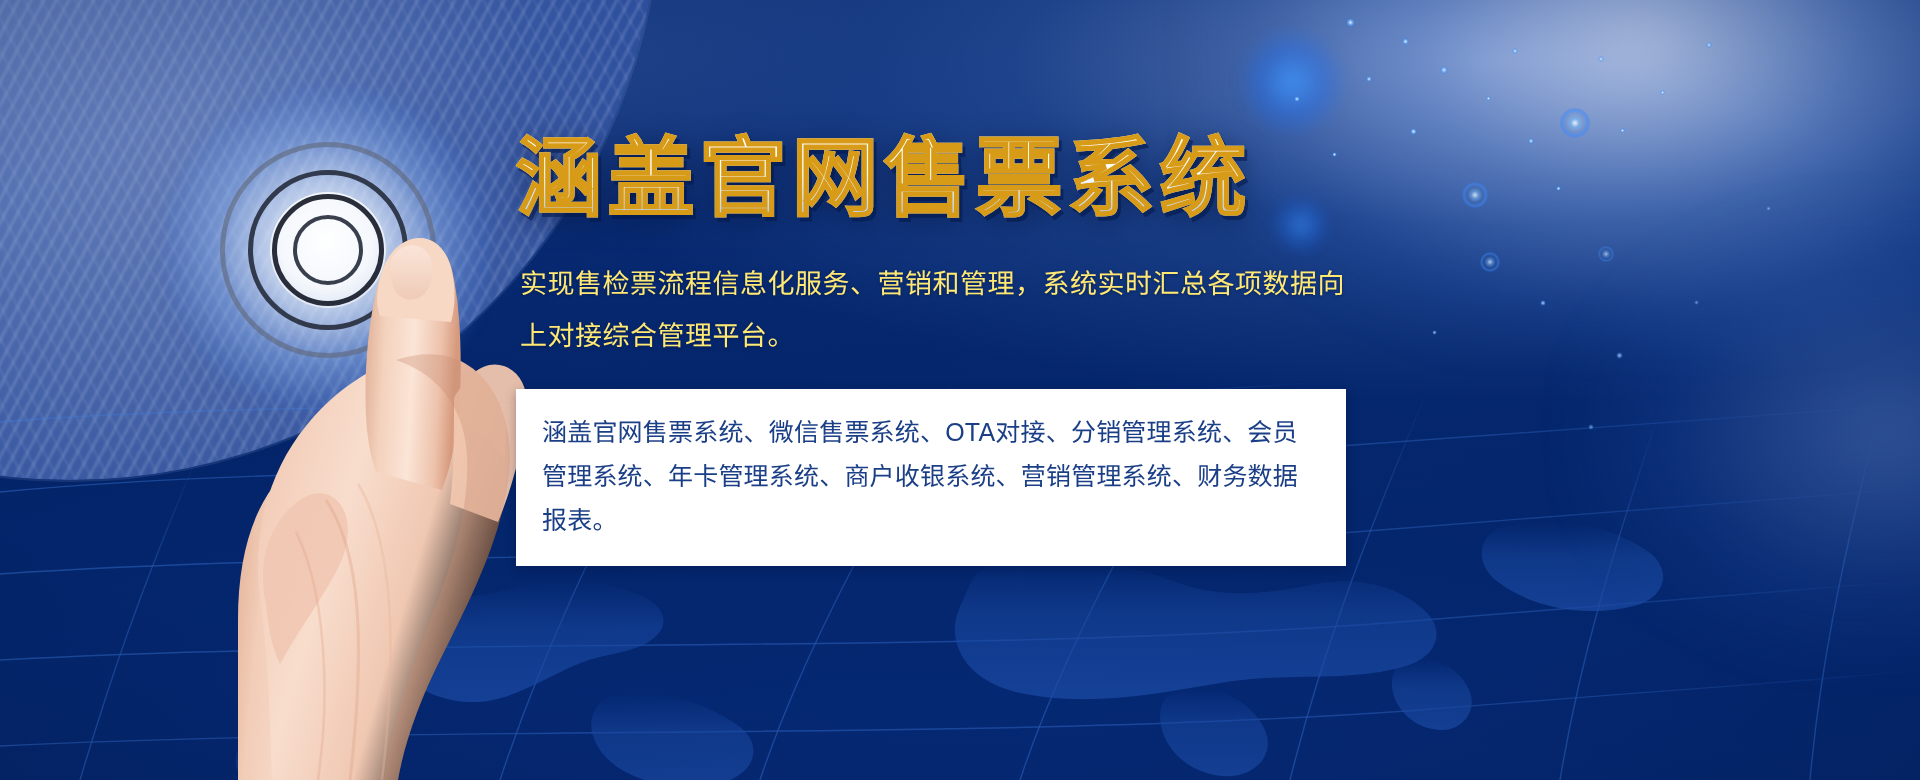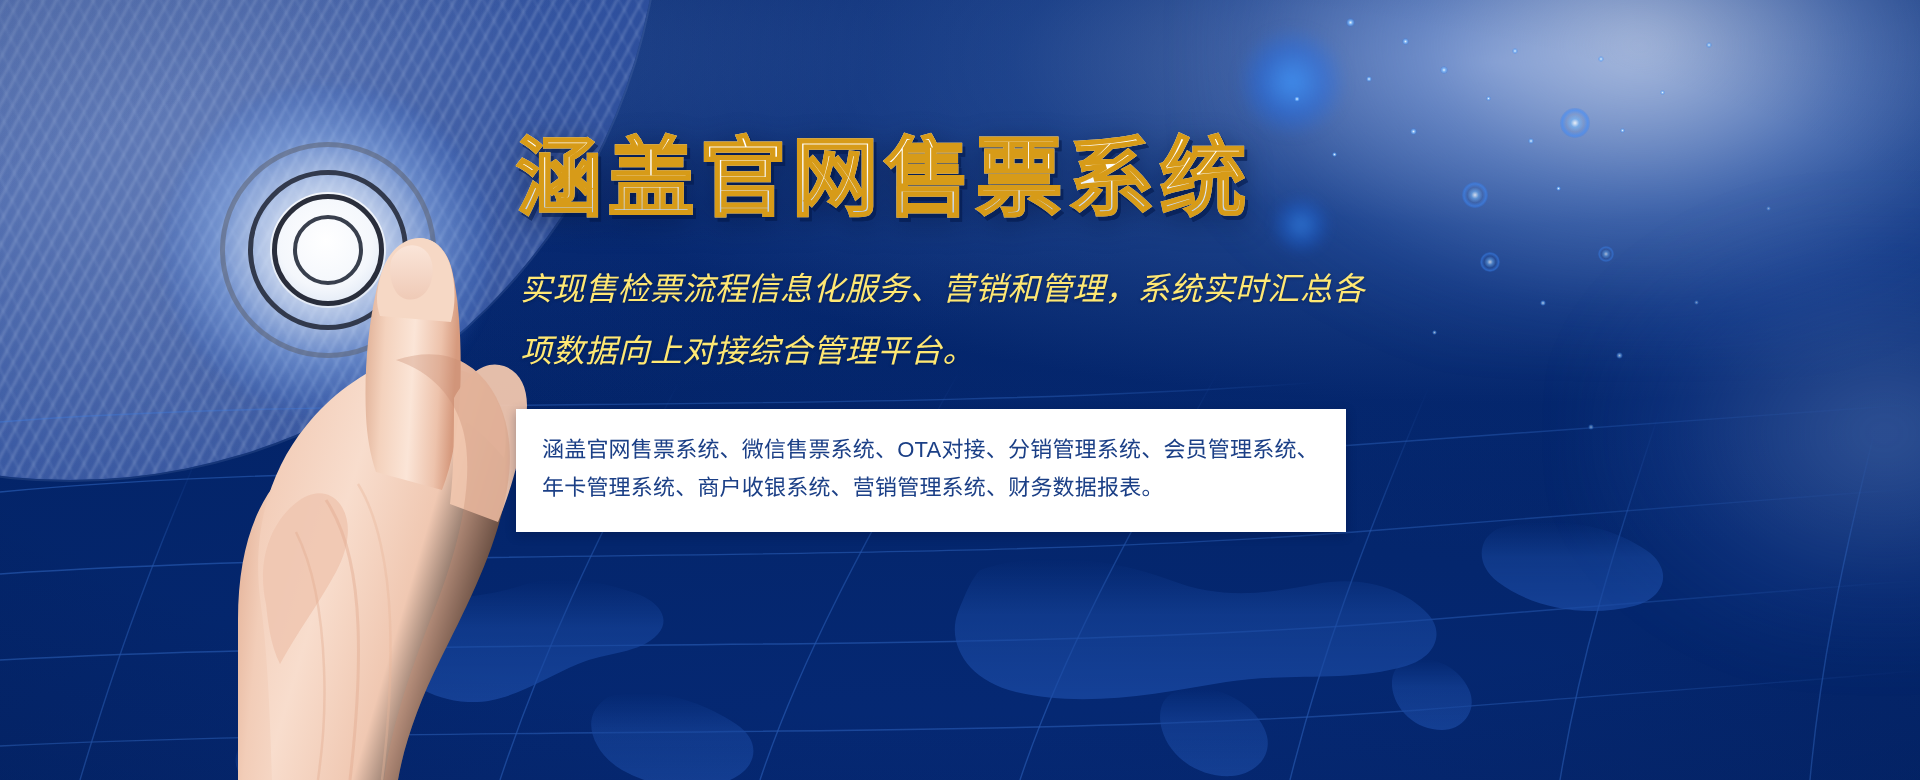--- a/index.html
+++ b/index.html
@@ -141,39 +141,38 @@
     color:transparent;
     -webkit-text-stroke:2.5px #d79b18;
     paint-order:stroke fill;
     filter:drop-shadow(3px 4px 0 rgba(2,24,72,.55)) drop-shadow(0 6px 14px rgba(2,18,60,.45));
   }
 
   .subtitle{
     margin:30px 0 0 4px;
     width:852px;
     font-family:"DejaVu Serif","Liberation Serif",serif;
-    font-size:32px;
+    font-size:27px;
     line-height:1.95;
     letter-spacing:.5px;
     color:#ffe873;
     text-shadow:0 1px 3px rgba(2,20,62,.55);
-    font-style:italic;
   }
 
   .infobox{
     margin:26px 0 0 0;
     width:830px;
     background:#ffffff;
     padding:22px 26px 24px 26px;
     box-shadow:0 3px 10px rgba(0,12,45,.30);
   }
   .infobox p{
     margin:0;
     font-family:"Liberation Sans","DejaVu Sans",sans-serif;
-    font-size:22px;
+    font-size:25px;
     line-height:1.75;
     letter-spacing:.2px;
     color:#1b3f86;
   }
 </style>
 </head>
 <body>
 
 <div id="stage">
 

